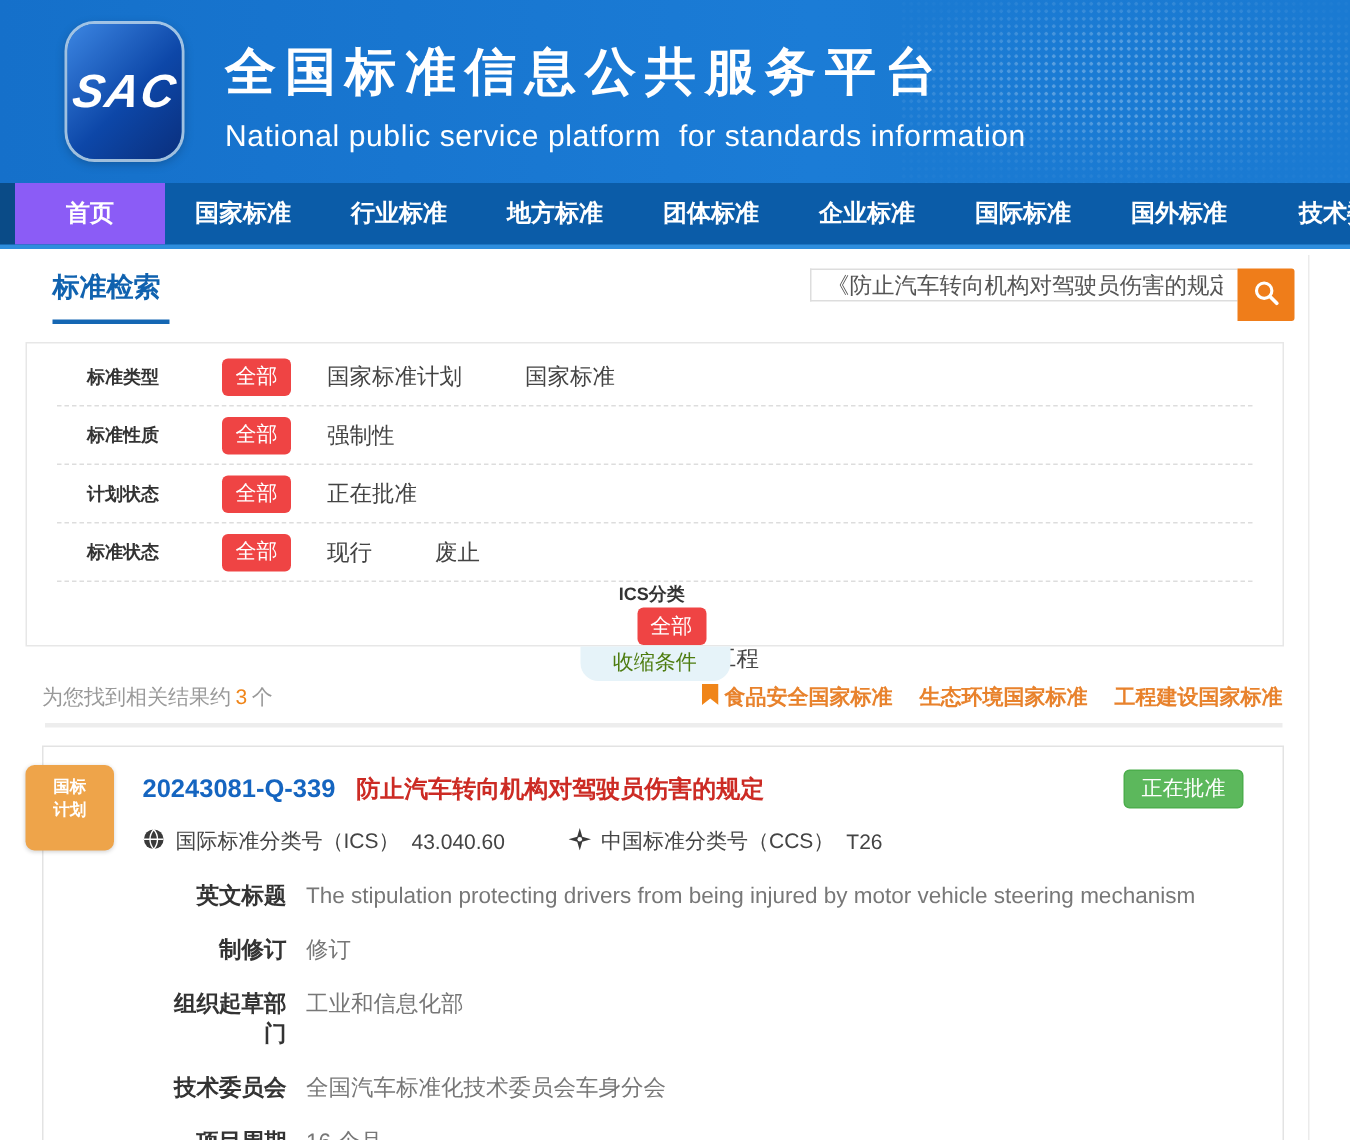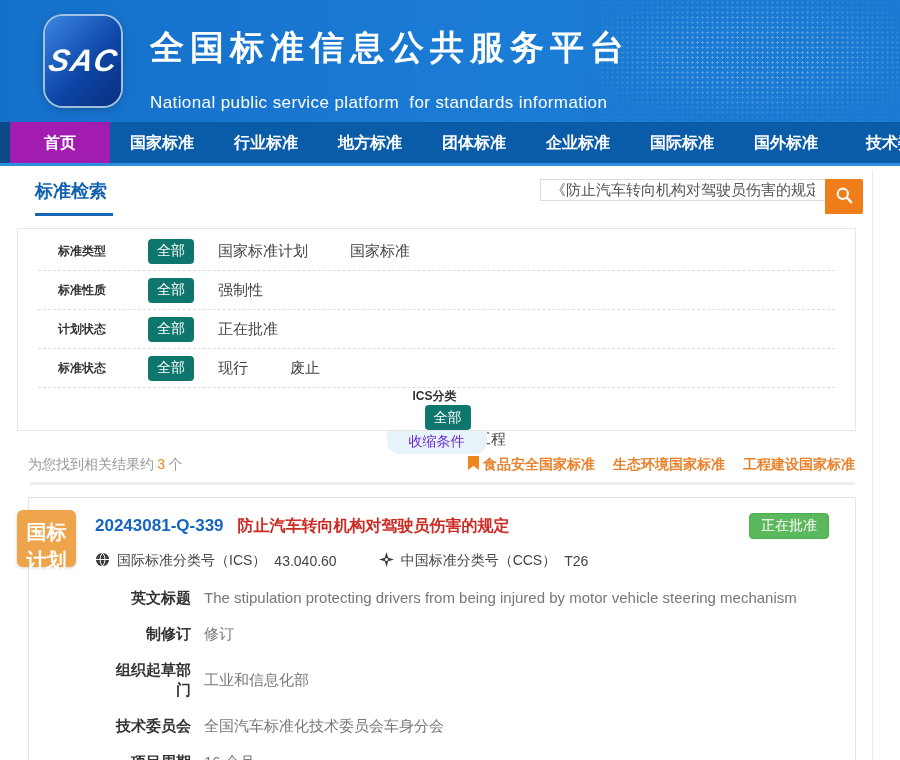--- a/index.html
+++ b/index.html
@@ -15,63 +15,63 @@
     background-size:5px 5px; }
   .world-fade { position:absolute; right:0; top:0; width:320px; height:122px;
     background:radial-gradient(ellipse at 55% 45%, rgba(26,122,210,0) 25%, rgba(26,122,210,.92) 72%); }
   .logo { position:absolute; left:45px; top:16px; width:76px; height:90px; border-radius:18px;
     background:linear-gradient(135deg,#3c86e2 0%,#0d47a8 55%,#0a2f7d 100%);
     box-shadow:0 0 0 2px rgba(255,255,255,.6), 0 2px 8px rgba(0,0,0,.3);
     display:flex; align-items:center; justify-content:center; cursor:pointer; }
   .logo span { color:#fff; font-style:italic; font-weight:bold; font-size:31px; letter-spacing:1px; transform:skewX(-10deg); }
   .header-text { position:absolute; left:150px; top:25px; color:#fff; }
   .header-title { font-size:34px; font-weight:bold; letter-spacing:6px; }
-  .header-sub { font-size:17px; margin-top:22px; letter-spacing:.4px; white-space:pre; }
+  .header-sub { font-size:20px; margin-top:9px; letter-spacing:.4px; white-space:pre;text-align:center; }
   
   .nav { height:44px; background:#0b5ca8; display:flex; border-bottom:3px solid #2e8ddd; overflow:hidden; }
   .nav-strip { width:10px; height:41px; background:#0a4b87; flex:none; }
   .nav-item { width:104px; height:41px; line-height:41px; text-align:center; color:#fff; font-size:16px; font-weight:bold; cursor:pointer; flex:none; }
-  .nav-item.active { width:100px; background:#a21caf; }
+  .nav-item.active { width:100px; background:#8b5cf6; }
   
   .search-bar { position:relative; height:58px; }
   .search-tab { display:inline-block; margin:13px 0 0 35px; padding:0 6px 10px 0; border-bottom:3px solid #1567b3; color:#1062af; font-size:18px; font-weight:bold; cursor:pointer; }
   .search-group { position:absolute; right:37px; top:13px; display:flex; }
   .search-input { width:285px; height:22px; border:1px solid #ddd; border-right:none; padding:0 10px; font-size:15px; color:#555; outline:none; font-family:inherit; }
   .search-btn { width:38px; height:35px; background:#ef7d1a; border:none; cursor:pointer; display:flex; align-items:center; justify-content:center; border-radius:0 2px 2px 0; }
   .page-edge { position:absolute; right:27px; top:170px; bottom:0; width:1px; background:#ebebeb; }
   
   .filter-box { margin:4px 44px 0 17px; border:1px solid #e7e7e7; background:#fff; padding:3px 20px; }
   .filter-row { display:flex; align-items:center; height:39px; border-bottom:1px dashed #ddd; }
   .filter-row:last-child { border-bottom:none;flex-direction:column; }
   .filter-label { width:88px; padding-left:20px; font-weight:bold; color:#333; font-size:12px; flex:none; }
-  .all-btn { background:#0f766e; color:#fff; border:none; border-radius:4px; width:46px; height:25px; font-size:14px; margin-left:22px; cursor:pointer; flex:none; font-family:inherit; }
+  .all-btn { background:#ef4444; color:#fff; border:none; border-radius:4px; width:46px; height:25px; font-size:14px; margin-left:22px; cursor:pointer; flex:none; font-family:inherit; }
   .options { margin-left:24px; display:flex; gap:42px; color:#444; font-size:15px; }
   .options span { cursor:pointer; }
   .collapse-wrap { margin:0 44px 0 17px; text-align:center; }
-  .collapse-tab { display:inline-block; width:100px; height:23px; line-height:21px; background:#e6f3f9; color:#6d28d9; font-size:14px; border-radius:0 0 12px 12px; cursor:pointer; }
-  
-  .results-row { display:flex; justify-content:space-between; align-items:center; margin:2px 45px 0 28px; font-size:14px;font-family:Liberation Mono, monospace; }
+  .collapse-tab { display:inline-block; width:100px; height:23px; line-height:21px; background:#e6f3f9; color:#4d7c0f; font-size:14px; border-radius:0 0 12px 12px; cursor:pointer; }
+  
+  .results-row { display:flex; justify-content:space-between; align-items:center; margin:2px 45px 0 28px; font-size:14px; }
   .summary { color:#999; }
   .summary .count { color:#f08519; margin:0 3px; }
   .quick-links { display:flex; align-items:center; gap:18px; color:#e8822c; font-weight:bold; }
   .quick-links .link { cursor:pointer; display:flex; gap:4px; }
   .section-rule { height:3px; background:#ededed; margin:8px 45px 0 30px; }
   
   .card { position:relative; margin:12px 44px 0 28px; border:1px solid #e3e3e3; background:#fff; padding:15px 20px 60px 66px; min-height:290px; }
-  .card-badge { position:absolute; left:-12px; top:12px; width:59px; height:57px; background:#eea44a; border-radius:6px; color:#fff; font-size:20px; font-weight:bold; text-align:center; padding-top:8px; line-height:1.4; box-shadow:0 1px 3px rgba(0,0,0,.18); }
+  .card-badge { position:absolute; left:-12px; top:12px; width:59px; height:57px; background:#eea44a; border-radius:6px; color:#fff; font-size:11px; font-weight:bold; text-align:center; padding-top:8px; line-height:1.4; box-shadow:0 1px 3px rgba(0,0,0,.18); }
   .card-title-row { display:flex; align-items:center; }
   .card-code { color:#1565c0; font-weight:bold; font-size:17px; cursor:pointer; }
   .card-title { color:#cc2b24; font-weight:bold; font-size:16px; margin-left:14px; cursor:pointer; }
   .status-badge { margin-left:auto; margin-right:6px; background:#5cb85c; border:1px solid #4cae4c; color:#fff; font-size:14px; padding:3px 11px; border-radius:4px; }
   .card-meta { display:flex; align-items:center; margin-top:13px; color:#444; font-size:14px; }
   .card-meta .mlabel { margin-left:7px; }
   .card-meta .mvalue { margin-left:8px; }
   .meta-gap { width:42px; }
   .fields { margin-top:18px; }
-  .field-row { display:flex; align-items:center; margin-top:16px; }
+  .field-row { display:flex; align-items:flex-start; margin-top:16px; }
   .field-bar { width:4px; background:#1a6f8f; flex:none; }
   .field-label { width:84px; flex:none; margin-left:8px; text-align:right; font-weight:bold; color:#333; font-size:15px; line-height:20px; }
   .field-value { margin-left:13px; color:#777; font-size:15px; line-height:20px; padding-right:10px; }
 </style>
 </head>
 <body>
 
 <div class="header">
   <div class="world-map"></div>
   <div class="world-fade"></div>

